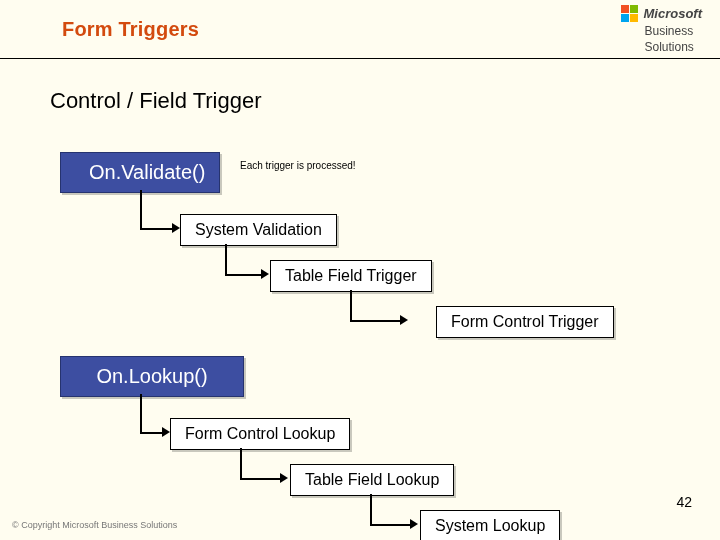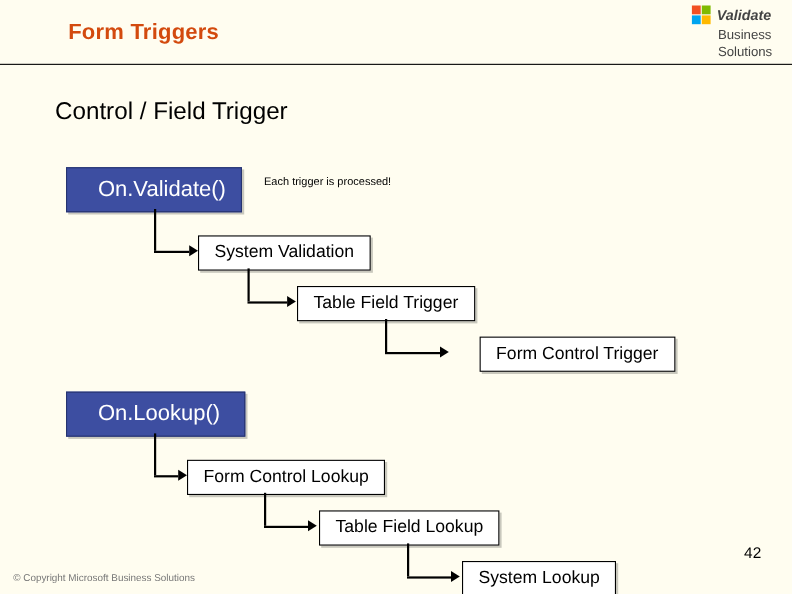--- a/index.html
+++ b/index.html
@@ -128,21 +128,21 @@
 <div class="header">
   <div class="header-title">Form Triggers</div>
   <div class="logo">
     <div class="logo-top">
       <div class="ms-squares">
           <span></span>
           <span></span>
           <span></span>
           <span></span>
         </div>
-      <div class="logo-text">Validate</div>
+      <div class="logo-text">Microsoft</div>
     </div>
     <div class="logo-sub">Business</div>
     <div class="logo-sub">Solutions</div>
   </div>
 </div>
 <div class="rule"></div>
 
 <div class="section-title">Control / Field Trigger</div>
 
 <div class="stage">
@@ -163,21 +163,21 @@
     <div class="v" style="left:0; top:0; height:30px;"></div>
     <div class="h" style="left:0; top:30px; width:36px;"></div>
     <div class="arrow" style="left:36px; top:25px;"></div>
   </div>
   <div class="elbow" style="left:300px; top:160px;">
     <div class="v" style="left:0; top:0; height:30px;"></div>
     <div class="h" style="left:0; top:30px; width:50px;"></div>
     <div class="arrow" style="left:50px; top:25px;"></div>
   </div>
 
-  <div class="box blue" style="left:10px; top:226px; width:163px;">On.Lookup()</div>
+  <div class="box blue" style="left:10px; top:226px; width:184px;">On.Lookup()</div>
 
   <div class="box" style="left:120px; top:288px;">Form Control Lookup</div>
   <div class="box" style="left:240px; top:334px;">Table Field Lookup</div>
   <div class="box" style="left:370px; top:380px;">System Lookup</div>
 
   <div class="elbow" style="left:90px; top:264px;">
     <div class="v" style="left:0; top:0; height:38px;"></div>
     <div class="h" style="left:0; top:38px; width:22px;"></div>
     <div class="arrow" style="left:22px; top:33px;"></div>
   </div>

